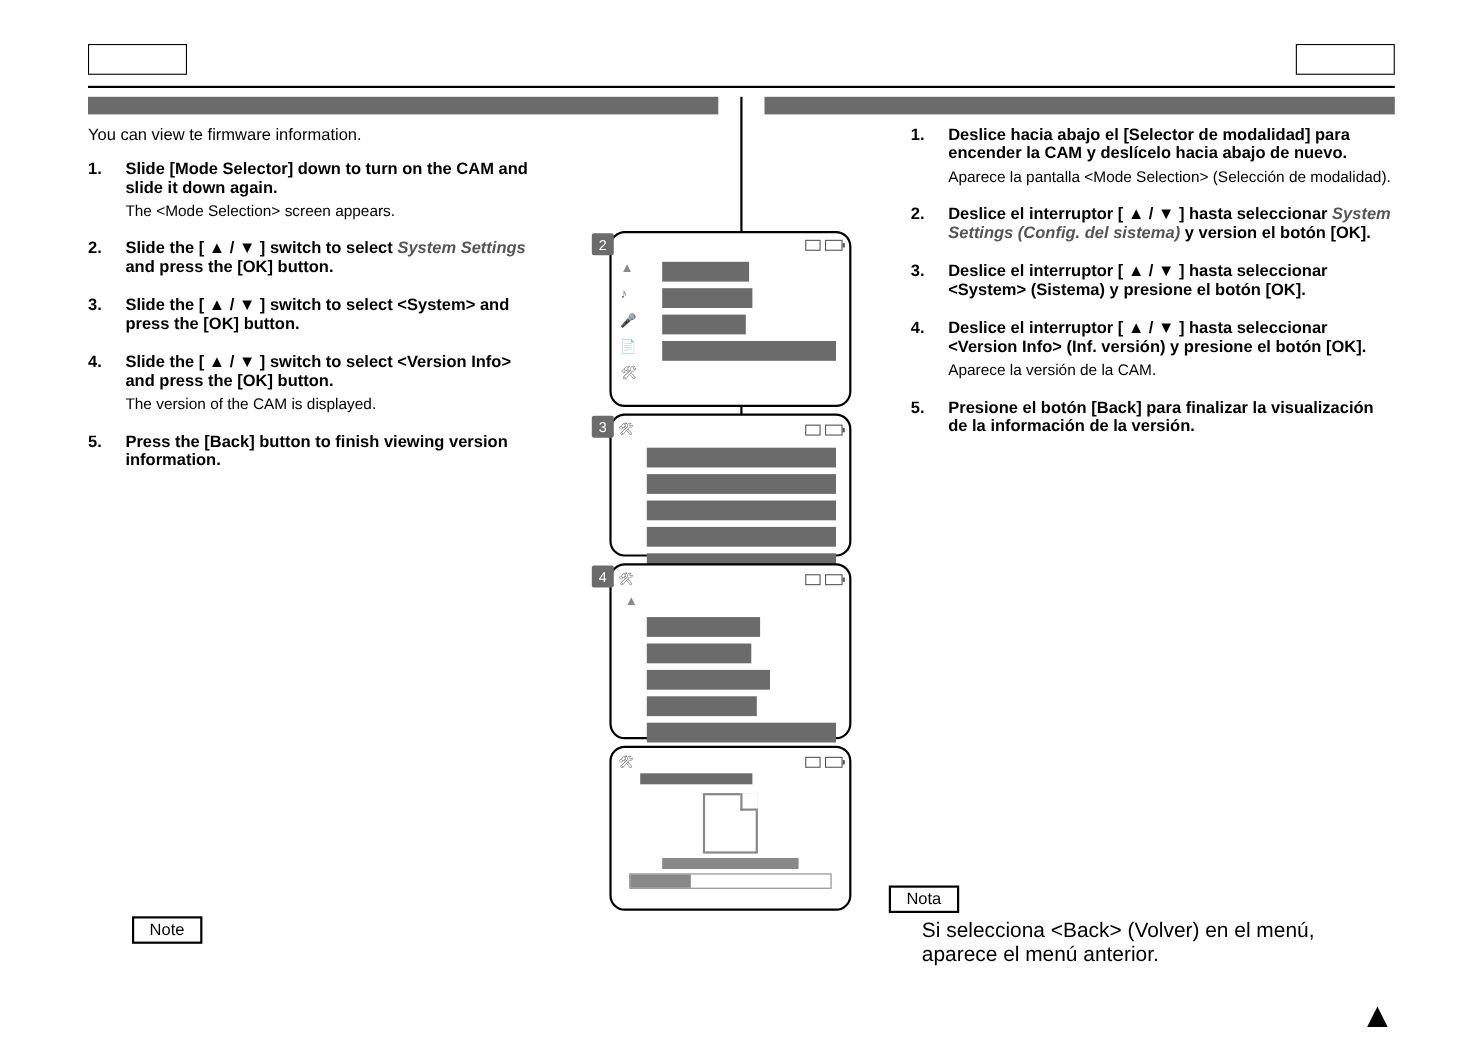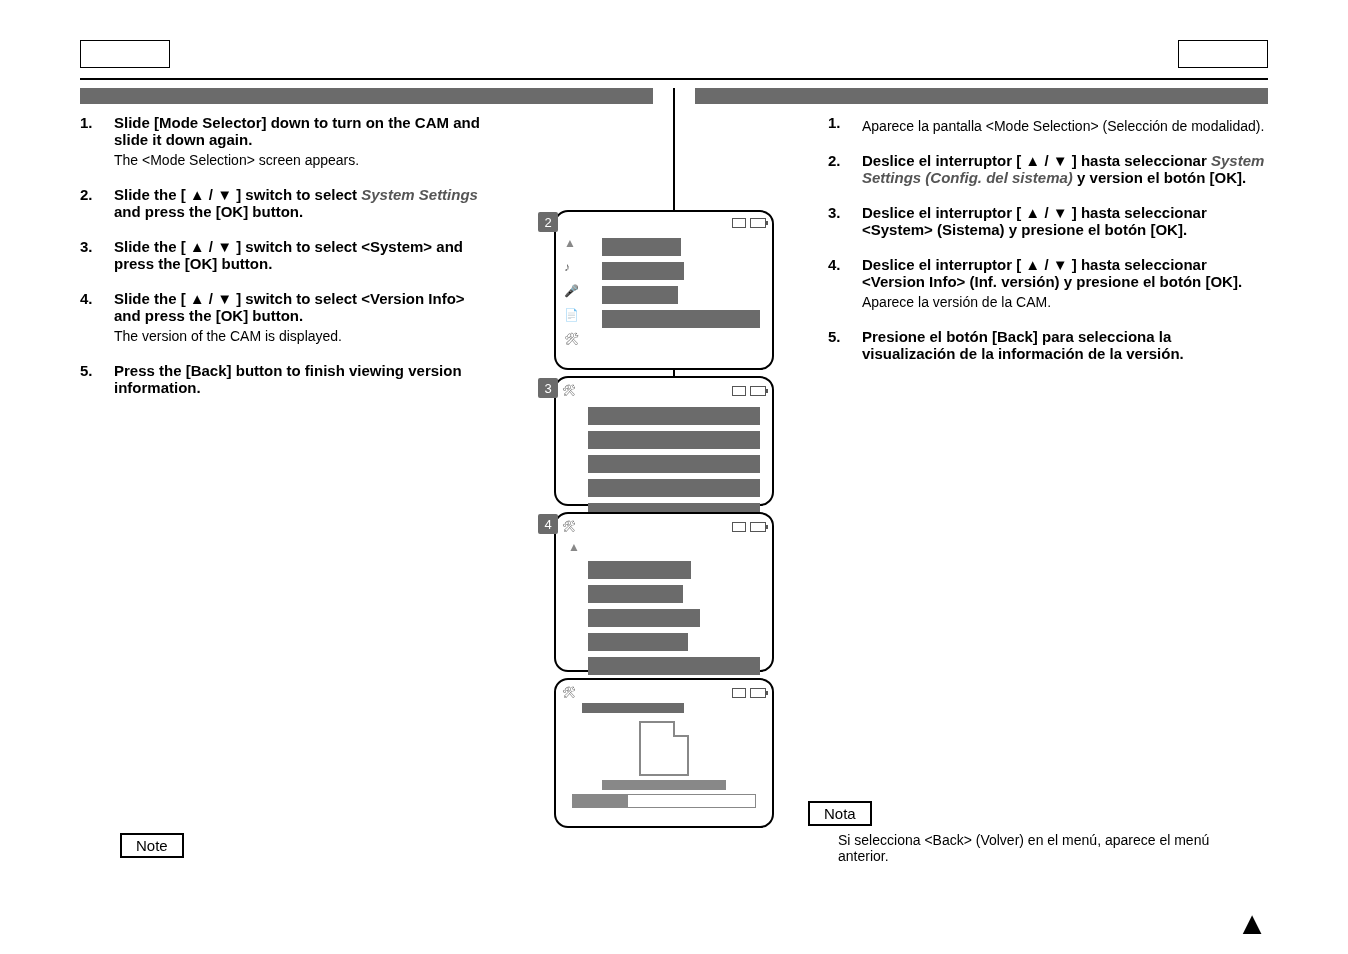--- a/index.html
+++ b/index.html
@@ -15,21 +15,21 @@
   .color-bar { height: 16px; background: #6b6b6b; margin-bottom: 10px; }
   .intro { font-size: 15px; margin-bottom: 14px; }
   ol.steps { list-style: none; padding: 0; }
   ol.steps li { display: flex; margin-bottom: 18px; font-size: 15px; }
   ol.steps li .num { font-weight: bold; width: 34px; flex-shrink: 0; }
   ol.steps li .body { flex: 1; }
   ol.steps li .body .bold { font-weight: bold; text-align: center; }
   ol.steps li .body .italic { font-style: italic; color: #555; }
   ol.steps li .body .sub { font-weight: normal; font-size: 14px; margin-top: 4px; }
   .note-box { display: inline-block; border: 2px solid #000; padding: 2px 14px; font-size: 15px; margin-bottom: 6px; }
-  .note-text { font-size: 14px; padding-left: 30px; max-width: 420px; }
+  .note-text { font-size: 19px; padding-left: 30px; max-width: 420px; }
   .screens { position: absolute; left: 50%; top: 210px; transform: translateX(-50%); width: 240px; }
   .screen { border: 2px solid #000; border-radius: 14px; width: 220px; background: #fff; margin-bottom: 6px; position: relative; padding: 6px; }
   .screen .badge { position: absolute; left: -18px; top: 0; width: 20px; height: 20px; background: #6b6b6b; color: #fff; font-size: 13px; display: flex; align-items: center; justify-content: center; border-radius: 2px; }
   .screen-header { display: flex; justify-content: space-between; align-items: center; font-size: 10px; color: #444; margin-bottom: 4px; }
   .icon-row { display: flex; gap: 4px; }
   .mini-icon { width: 14px; height: 10px; border: 1px solid #555; display: inline-block; }
   .bat-icon { width: 16px; height: 10px; border: 1px solid #555; display: inline-block; position: relative; }
   .bat-icon::after { content: ''; position: absolute; right: -3px; top: 2px; width: 2px; height: 4px; background: #555; }
   .side-icons { position: absolute; left: 8px; top: 24px; display: flex; flex-direction: column; gap: 10px; }
   .side-icon { font-size: 12px; color: #666; }
@@ -44,38 +44,39 @@
   .menu-rows .row { height: 18px; background: #6b6b6b; }
   .big-doc-icon { width: 50px; height: 55px; border: 2px solid #888; position: relative; margin: 8px auto 4px auto; }
   .big-doc-icon::before { content: ''; position: absolute; right: -2px; top: -2px; width: 14px; height: 14px; background: #fff; border-left: 2px solid #888; border-bottom: 2px solid #888; }
   .progress { height: 14px; border: 1px solid #888; margin: 0 10px; }
   .progress-inner { width: 30%; height: 100%; background: #888; }
   .page-arrow { position: absolute; font-size: 32px; color: #000; }
   .page-arrow.br { right: 80px; bottom: 12px; }
   .left-col-content { max-width: 400px; }
   .right-col-content { max-width: 440px; }
   .note-section-left { position: absolute; bottom: 90px; left: 120px; width: 420px; }
-  .note-section-right { position: absolute; bottom: 90px; right: 120px; width: 420px; }
+  .note-section-right { position: absolute; bottom: 74px; right: 120px; width: 420px; }
 </style>
 </head>
 <body>
 
 <div class="page">
 
   <div class="top-boxes">
     <div class="top-box"></div>
     <div class="top-box"></div>
   </div>
   <div class="divider-main"></div>
 
   <div class="columns">
 
     <div class="col">
       <div class="color-bar"></div>
       <div class="left-col-content">
+        <p class="intro">You can view te firmware information.</p>
         <ol class="steps">
           <li>
             <span class="num">1.</span>
             <span class="body">
               <span class="bold">Slide [Mode Selector] down to turn on the CAM and slide it down again.</span>
               <div class="sub">The &lt;Mode Selection&gt; screen appears.</div>
             </span>
           </li>
           <li>
             <span class="num">2.</span>
@@ -108,20 +109,21 @@
 
     <div class="center-divider"></div>
 
     <div class="col right">
       <div class="color-bar"></div>
       <div class="right-col-content" style="margin-left:auto;">
         <ol class="steps">
           <li>
             <span class="num">1.</span>
             <span class="body">
+              <span class="bold">Deslice hacia abajo el [Selector de modalidad] para encender la CAM y deslícelo hacia abajo de nuevo.</span>
               <div class="sub">Aparece la pantalla &lt;Mode Selection&gt; (Selección de modalidad).</div>
             </span>
           </li>
           <li>
             <span class="num">2.</span>
             <span class="body">
               <span class="bold">Deslice el interruptor [ ▲ / ▼ ] hasta seleccionar </span><span class="bold italic">System Settings (Config. del sistema)</span><span class="bold"> y version el botón [OK].</span>
             </span>
           </li>
           <li>
@@ -133,21 +135,21 @@
           <li>
             <span class="num">4.</span>
             <span class="body">
               <span class="bold">Deslice el interruptor [ ▲ / ▼ ] hasta seleccionar &lt;Version Info&gt; (Inf. versión) y presione el botón [OK].</span>
               <div class="sub">Aparece la versión de la CAM.</div>
             </span>
           </li>
           <li>
             <span class="num">5.</span>
             <span class="body">
-              <span class="bold">Presione el botón [Back] para selecciona la visualización de la información de la versión.</span>
+              <span class="bold">Presione el botón [Back] para finalizar la visualización de la información de la versión.</span>
             </span>
           </li>
         </ol>
       </div>
     </div>
   </div>
 
   <div class="screens">
 
     <div class="screen s2">

